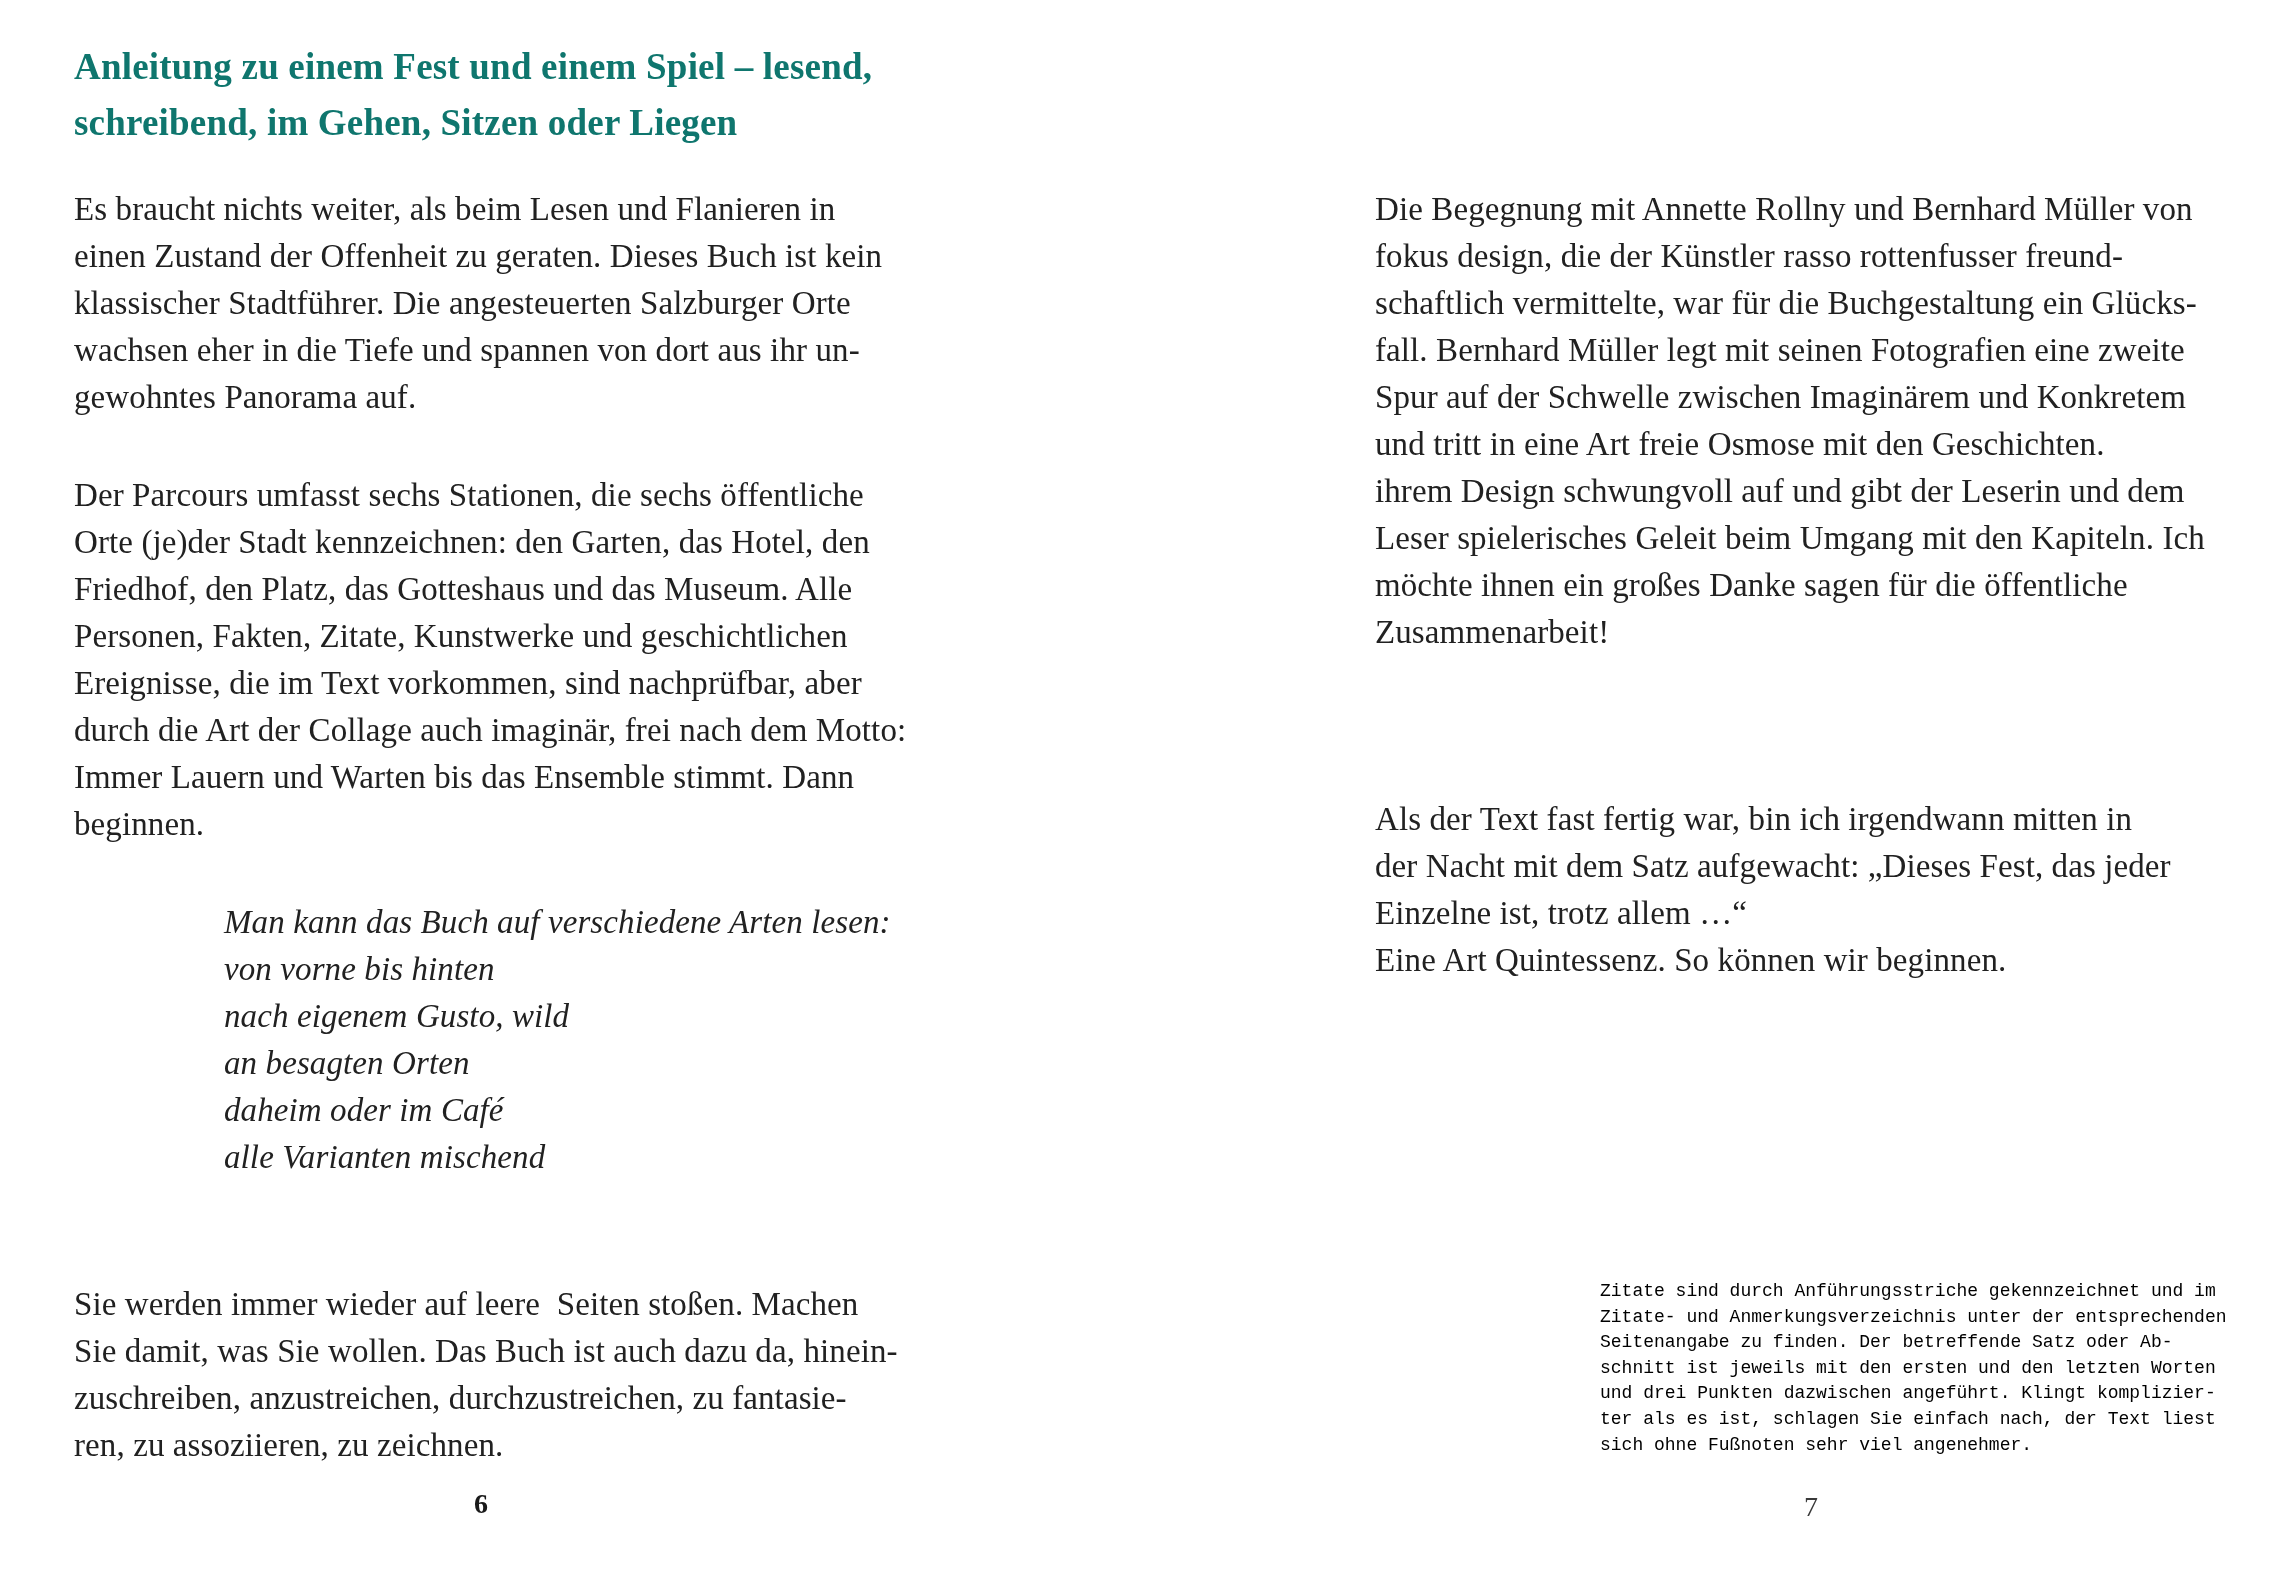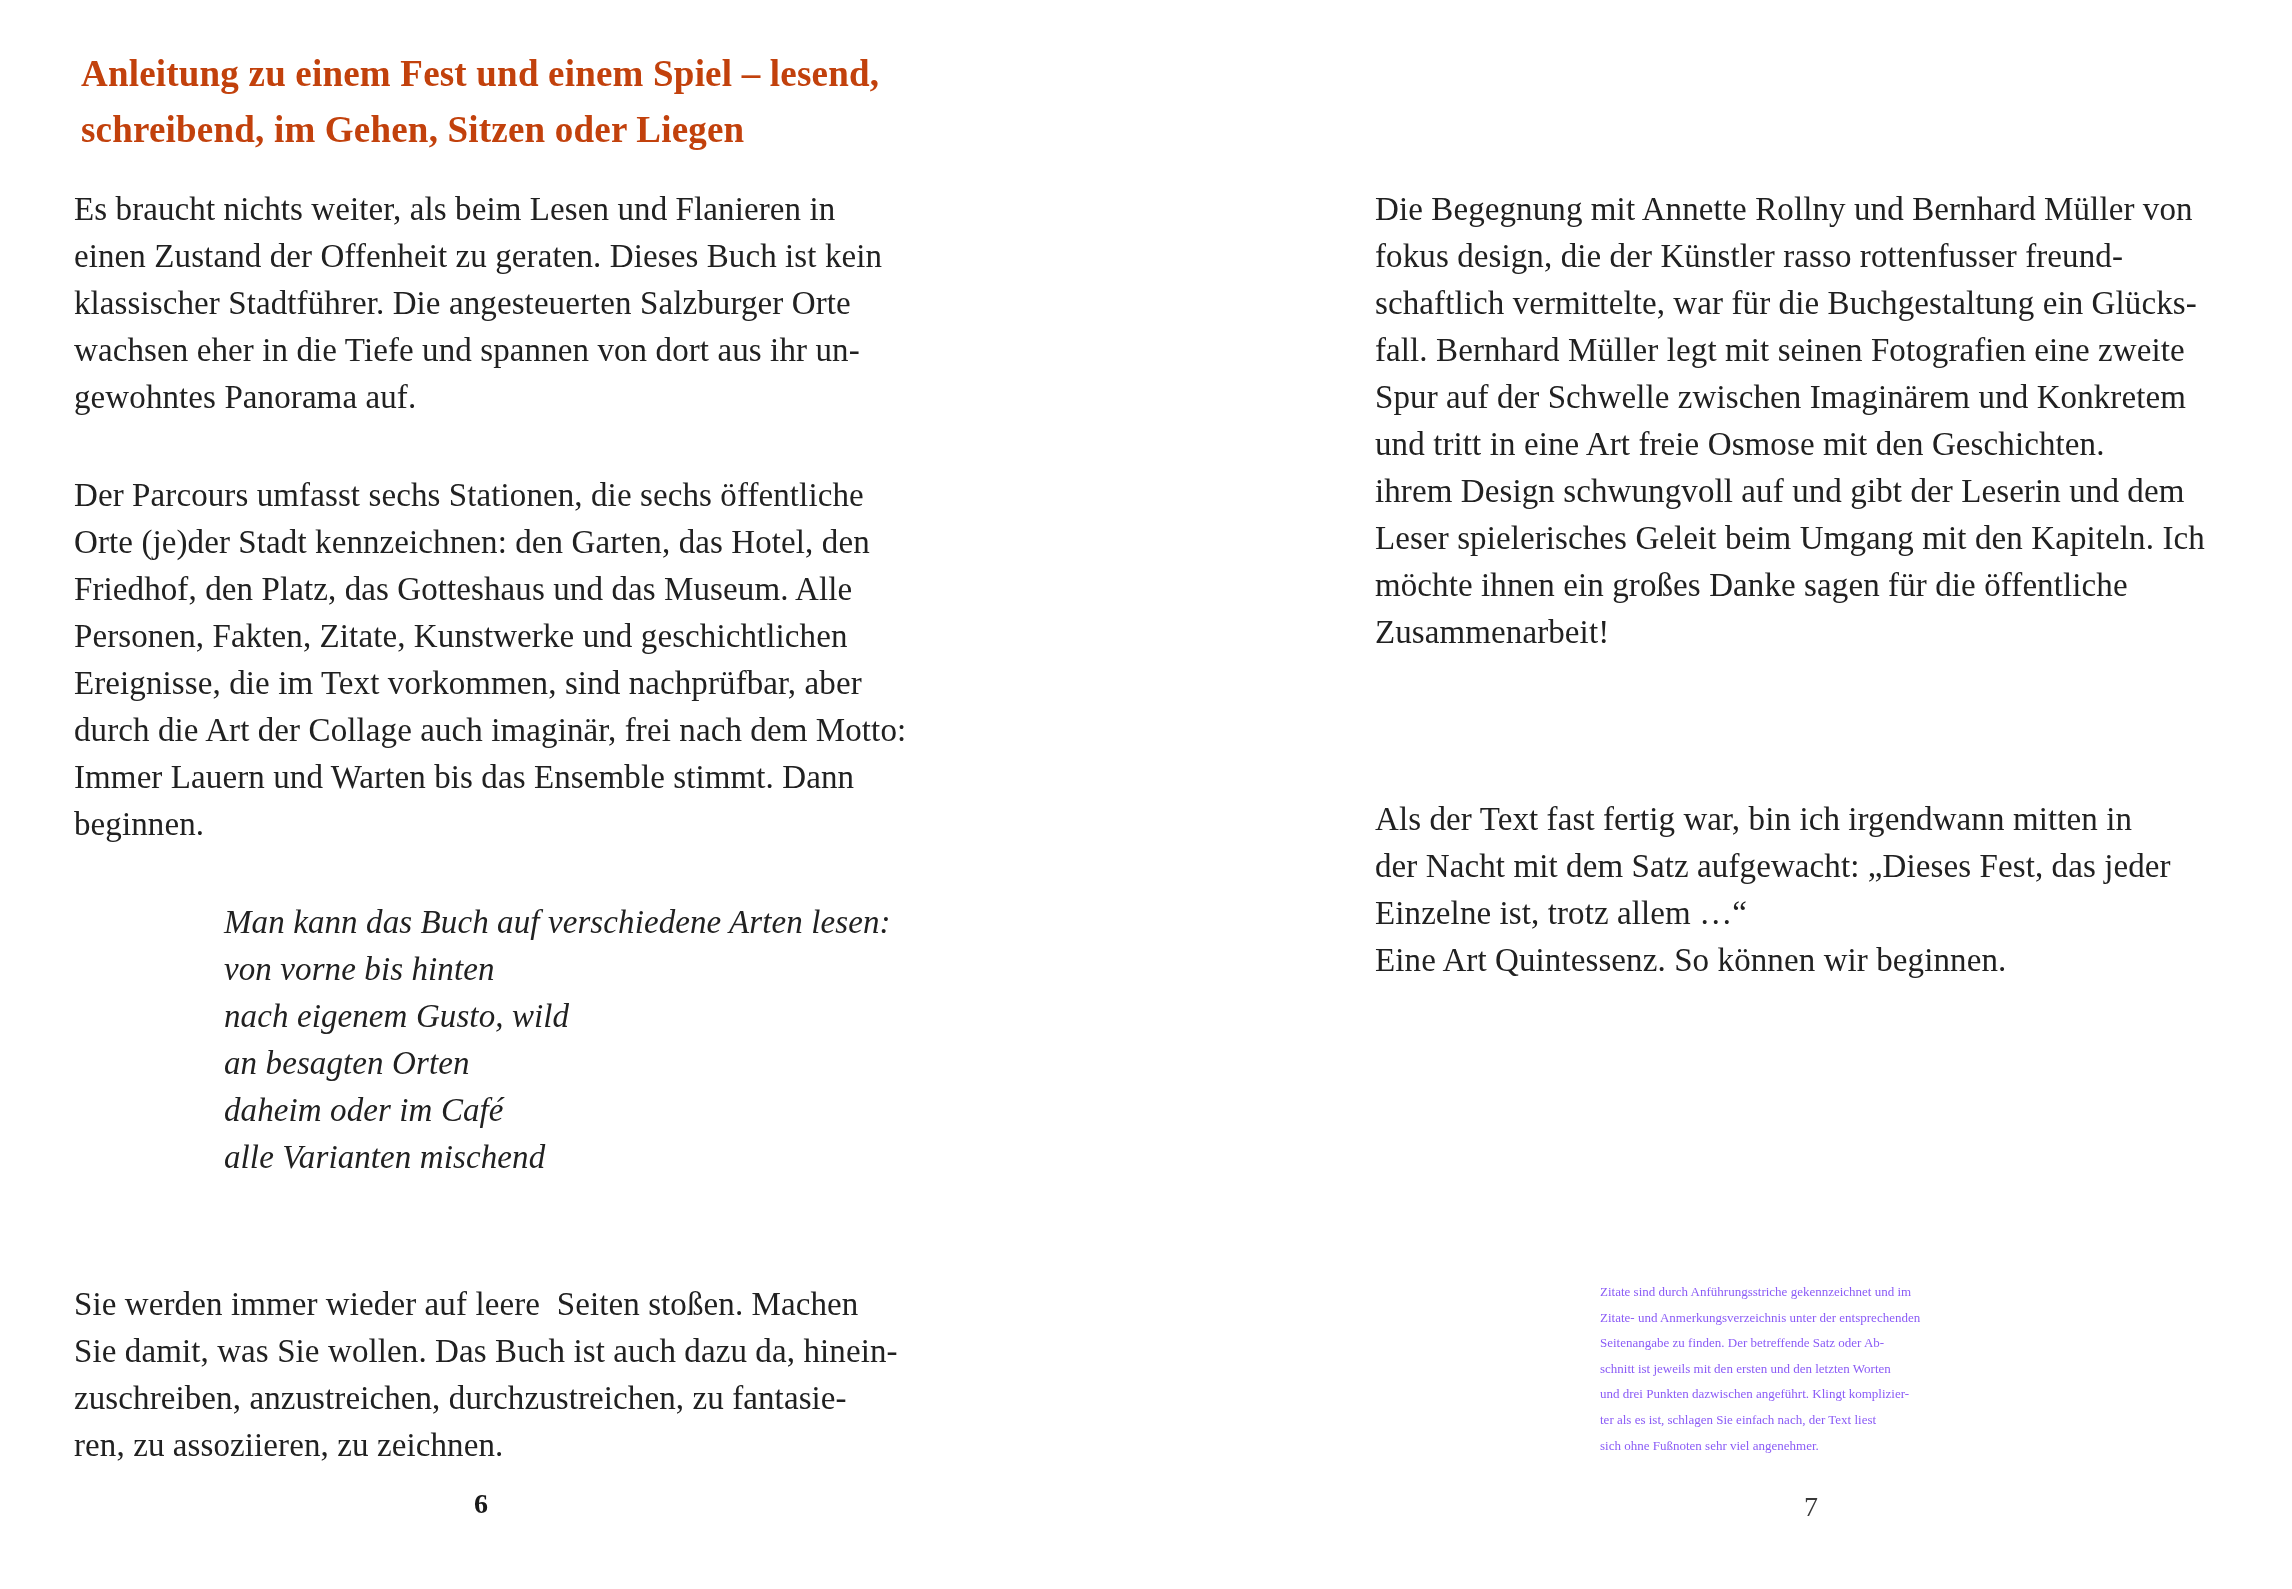--- a/index.html
+++ b/index.html
@@ -16,41 +16,41 @@
     color: #212121;
     overflow: hidden;
   }
   .block { position: absolute; }
   .line { white-space: pre; }
 
   .heading {
     font-size: 37px;
     line-height: 56px;
     font-weight: 700;
-    color: #c2410c;
+    color: #0f766e;
     letter-spacing: 0.2px;
-    margin: 7px;
+    margin: 0;
   }
   .body-para {
     font-size: 33px;
     line-height: 47px;
     font-weight: 400;
     letter-spacing: 0.1px;
   }
   .quote-block {
     font-size: 33px;
     line-height: 47px;
     font-style: italic;
     letter-spacing: 0.1px;
   }
   .footnote {
-    font-family: Liberation Serif, serif;
-    font-size: 13px;
+    font-family: Liberation Mono, monospace;
+    font-size: 18px;
     line-height: 25.6px;
-    color: #8b5cf6;
+    color: #000000;
     letter-spacing: 0px;
   }
   .pagenum {
     font-size: 28px;
     text-align: center;
     width: 54px;
   }
   .pagenum-left { font-weight: 700; color: #1a1a1a; }
   .pagenum-right { font-weight: 400; color: #3a3a3a; }
 </style>

